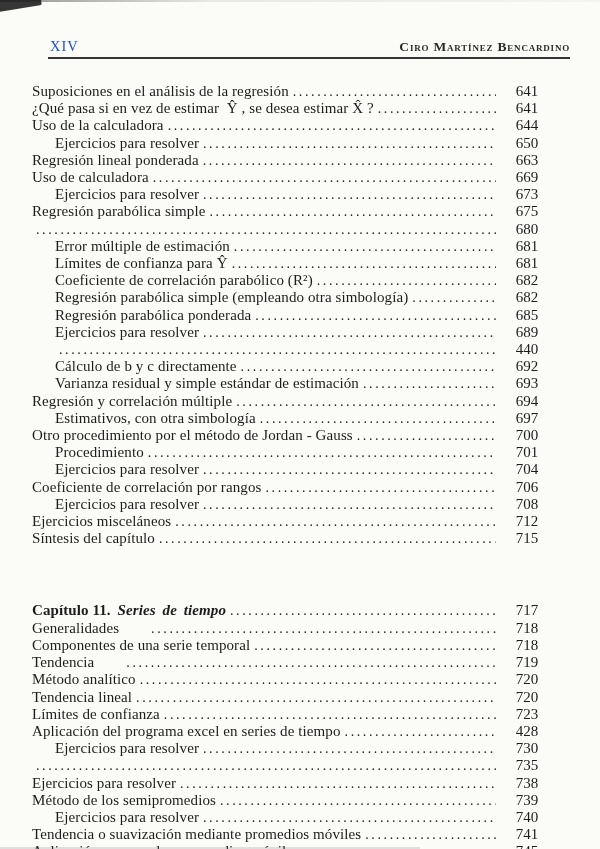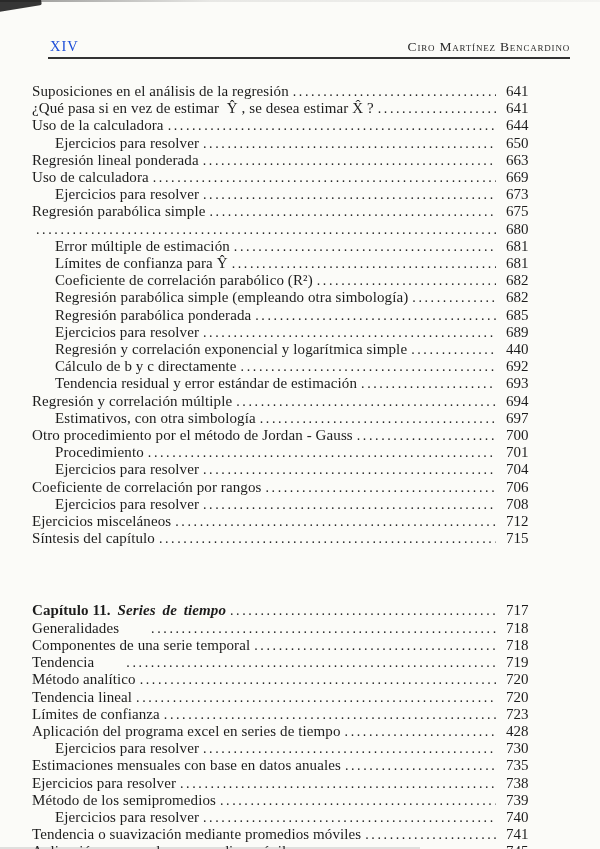--- a/index.html
+++ b/index.html
@@ -38,21 +38,21 @@
   }
   
   .header {
     display: flex; justify-content: space-between; align-items: baseline;
     margin: 38px 30px 0 50px;
   }
   .folio {
     font-size: 14.5px; letter-spacing: 1px; color: #1d4ed8;
   }
   .running-head {
-    font-variant: small-caps; font-weight: 400; font-size: 13.5px;
+    font-variant: small-caps; font-weight: 700; font-size: 13.5px;
     letter-spacing: 0.8px; color: #2a2a2a;
   }
   .header-rule {
     height: 2px; background: var(--rule);
     margin: 2px 30px 0 48px;
   }
   
   .toc {
     margin-top: 24px;
     padding: 0 52px 0 32px;
@@ -68,21 +68,21 @@
   .leader {
     flex: 1 1 0; min-width: 0;
     overflow: hidden; white-space: nowrap;
     margin: 0 10px 0 4px;
     color: #262626;
   }
   .leader::after {
     content: "....................................................................................................................................................................";
     letter-spacing: 2.6px; font-size: 14px;
   }
-  .toc-page { flex: 0 0 42px; text-align: left; white-space: nowrap; }
+  .toc-page { flex: 0 0 42px; text-align: center; white-space: nowrap; }
   .toc-spacer { height: 15px; }
 </style>
 </head>
 <body>
 
 <div class="page">
   <div class="top-edge"></div>
   <div class="corner-mark"></div>
 
   <div class="header">
@@ -160,31 +160,30 @@
         <span class="toc-text">Regresión parabólica ponderada</span>
         <span class="leader"></span>
         <span class="toc-page">685</span>
       </div>
       <div class="toc-row indent">
         <span class="toc-text">Ejercicios para resolver</span>
         <span class="leader"></span>
         <span class="toc-page">689</span>
       </div>
       <div class="toc-row indent">
-        <span class="toc-text">Regresión y correlación exponencial y logarítmica simple</span>
         <span class="leader"></span>
         <span class="toc-page">440</span>
       </div>
       <div class="toc-row indent">
         <span class="toc-text">Cálculo de b y c directamente</span>
         <span class="leader"></span>
         <span class="toc-page">692</span>
       </div>
       <div class="toc-row indent">
-        <span class="toc-text">Tendencia residual y error estándar de estimación</span>
+        <span class="toc-text">Varianza residual y simple estándar de estimación</span>
         <span class="leader"></span>
         <span class="toc-page">693</span>
       </div>
       <div class="toc-row">
         <span class="toc-text">Regresión y correlación múltiple</span>
         <span class="leader"></span>
         <span class="toc-page">694</span>
       </div>
       <div class="toc-row indent">
         <span class="toc-text">Estimativos, con otra simbología</span>
@@ -268,21 +267,20 @@
         <span class="toc-text">Aplicación del programa excel en series de tiempo</span>
         <span class="leader"></span>
         <span class="toc-page">428</span>
       </div>
       <div class="toc-row indent">
         <span class="toc-text">Ejercicios para resolver</span>
         <span class="leader"></span>
         <span class="toc-page">730</span>
       </div>
       <div class="toc-row">
-        <span class="toc-text">Estimaciones mensuales con base en datos anuales</span>
         <span class="leader"></span>
         <span class="toc-page">735</span>
       </div>
       <div class="toc-row">
         <span class="toc-text">Ejercicios para resolver</span>
         <span class="leader"></span>
         <span class="toc-page">738</span>
       </div>
       <div class="toc-row">
         <span class="toc-text">Método de los semipromedios</span>

